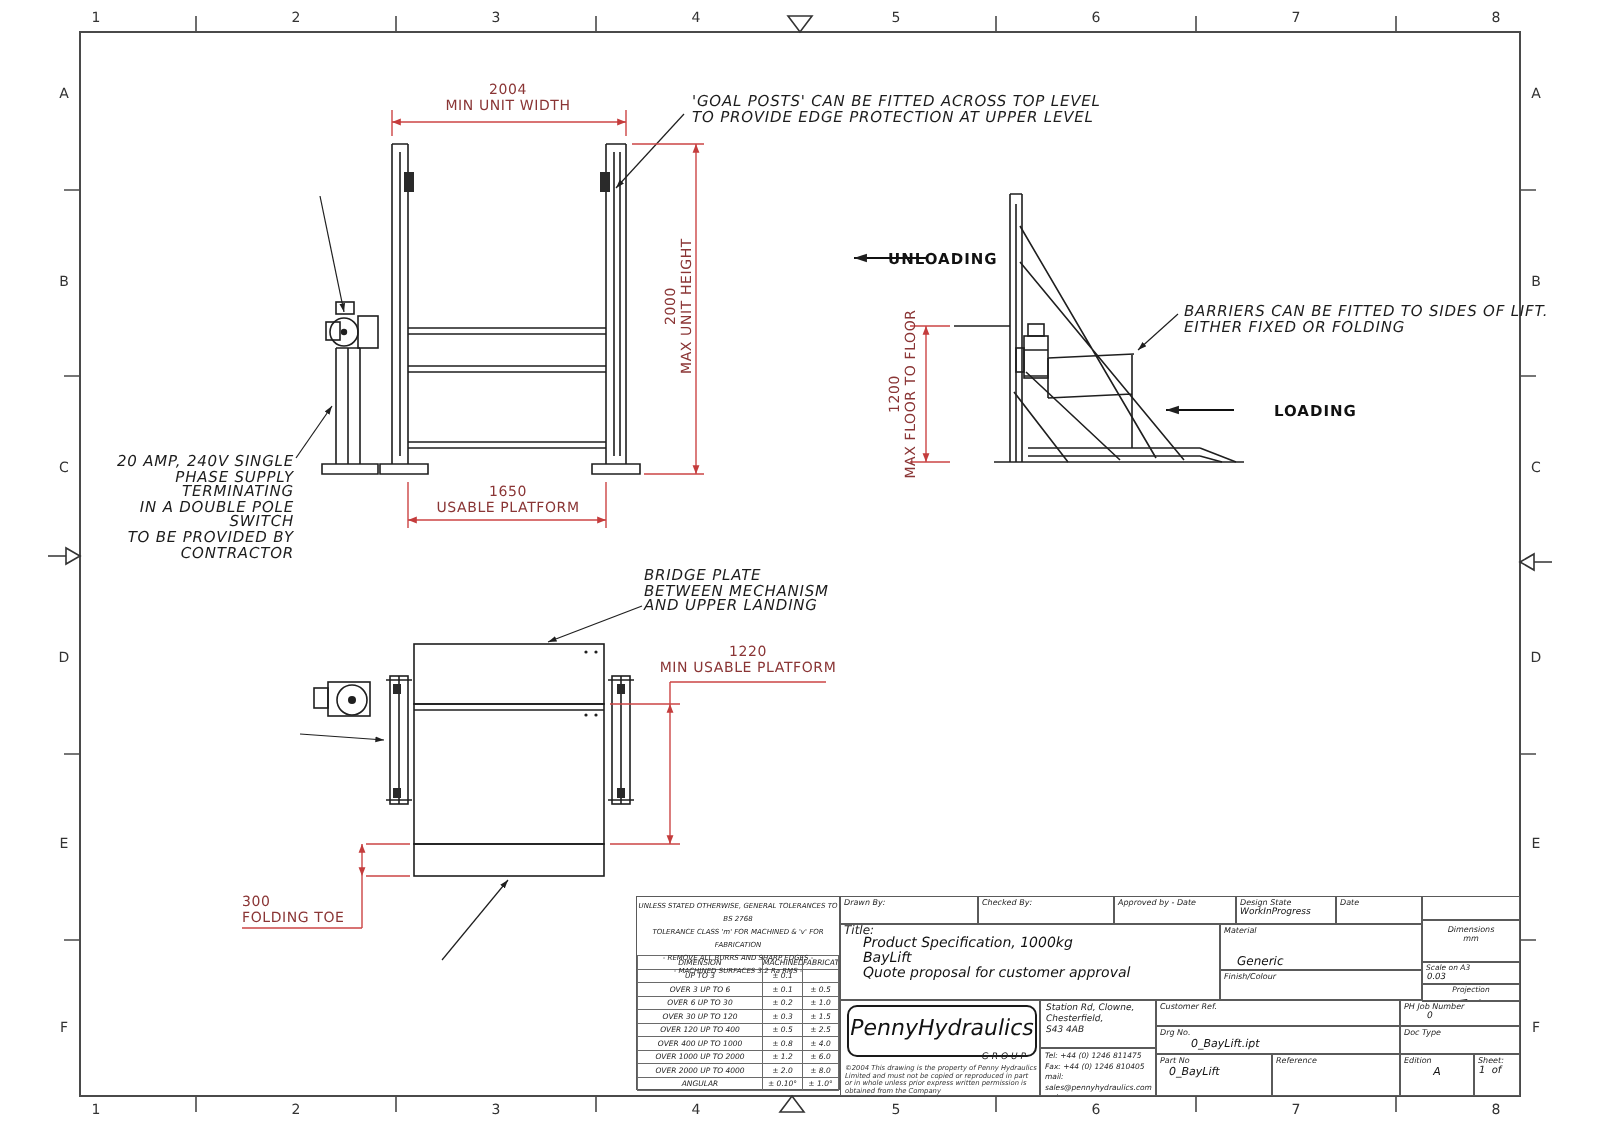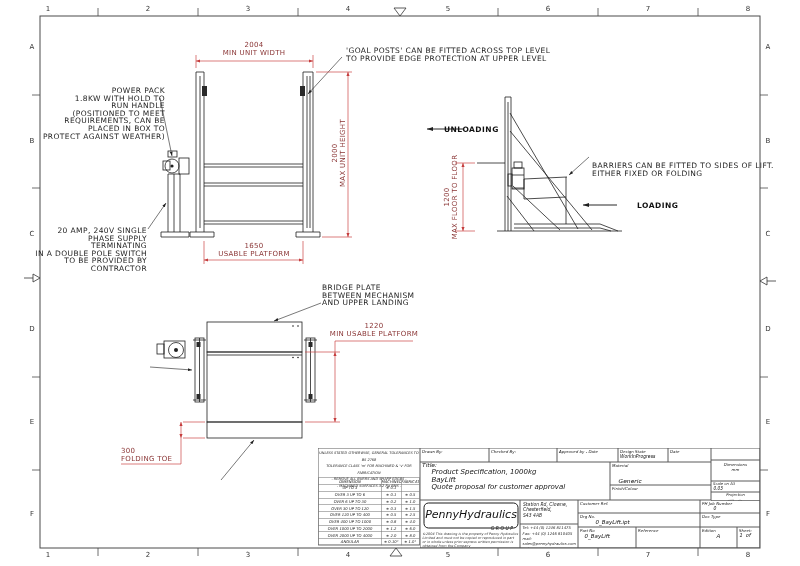--- a/index.html
+++ b/index.html
@@ -2,21 +2,21 @@
 <html><head>
 <meta charset="utf-8">
 <style>
   html,body{margin:0;padding:0;width:800px;height:566px;overflow:hidden;background:#fff;}
   .sheet{position:relative;width:800px;height:566px;background:#ffffff;
          font-family:"DejaVu Sans",sans-serif;color:#1f1f1f;}
   svg.art{position:absolute;left:0;top:0;}
   .blabel{position:absolute;width:20px;text-align:center;font-size:7px;color:#333;}
   .rlabel{position:absolute;width:12px;text-align:center;font-size:7px;color:#333;}
   .note{position:absolute;font-size:7.5px;line-height:7.6px;letter-spacing:.4px;
-        white-space:pre-line;color:#1c1c1c;}
+        white-space:pre-line;color:#1c1c1c;font-style:italic;}
   .r{text-align:right;}
   .dim{position:absolute;font-size:7px;line-height:7.6px;letter-spacing:.3px;
        white-space:pre-line;color:#8a3535;text-align:center;}
   .dim.vert{transform:translate(-50%,-50%) rotate(-90deg);}
   .action{position:absolute;font-size:7.5px;font-weight:bold;letter-spacing:.5px;color:#111;}
   
   .strip{position:absolute;left:318px;top:448px;width:502px;height:100px;font-style:italic;}
   .strip-inner{position:relative;width:884px;height:200px;transform:scale(.5);
                transform-origin:0 0;}
   .tb{position:absolute;border:1px solid #5a5a5a;box-sizing:border-box;overflow:hidden;}
@@ -183,35 +183,28 @@
   <div class="rlabel" style="left:26px;top:325px">D</div>
   <div class="rlabel" style="left:26px;top:418px">E</div>
   <div class="rlabel" style="left:26px;top:510px">F</div>
   <div class="rlabel" style="left:762px;top:43px">A</div>
   <div class="rlabel" style="left:762px;top:137px">B</div>
   <div class="rlabel" style="left:762px;top:230px">C</div>
   <div class="rlabel" style="left:762px;top:325px">D</div>
   <div class="rlabel" style="left:762px;top:418px">E</div>
   <div class="rlabel" style="left:762px;top:510px">F</div>
 
-  <div class="note r" style="left:40px;top:87px;width:125px">POWER PACK
-1.8KW WITH HOLD TO
-RUN HANDLE
-(POSITIONED TO MEET
-REQUIREMENTS, CAN BE
-PLACED IN BOX TO
-PROTECT AGAINST WEATHER)</div>
   <div class="note r" style="left:35px;top:227px;width:112px">20 AMP, 240V SINGLE
 PHASE SUPPLY TERMINATING
 IN A DOUBLE POLE SWITCH
 TO BE PROVIDED BY
 CONTRACTOR</div>
   <div class="note" style="left:346px;top:47px">'GOAL POSTS' CAN BE FITTED ACROSS TOP LEVEL
 TO PROVIDE EDGE PROTECTION AT UPPER LEVEL</div>
-  <div class="note" style="left:592px;top:162px">BARRIERS CAN BE FITTED TO SIDES OF LIFT.
+  <div class="note" style="left:592px;top:152px">BARRIERS CAN BE FITTED TO SIDES OF LIFT.
 EITHER FIXED OR FOLDING</div>
   <div class="note" style="left:322px;top:284px">BRIDGE PLATE
 BETWEEN MECHANISM
 AND UPPER LANDING</div>
   <div class="action" style="left:444px;top:125px">UNLOADING</div>
   <div class="action" style="left:637px;top:201px">LOADING</div>
 
   <div class="dim" style="left:204px;top:42px;width:100px">2004
 MIN UNIT WIDTH</div>
   <div class="dim vert" style="left:340px;top:153px">2000

